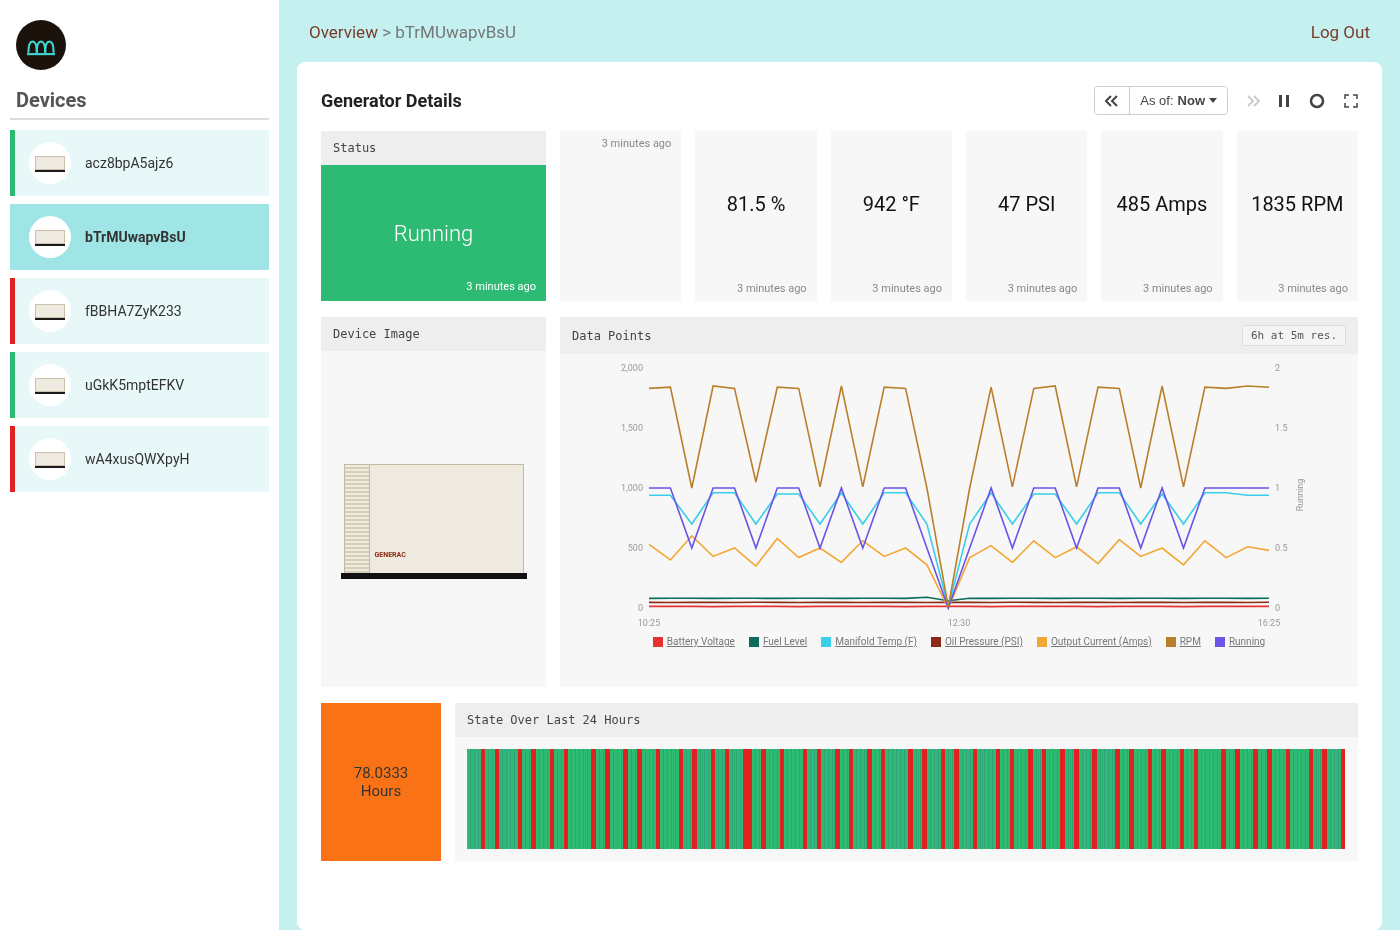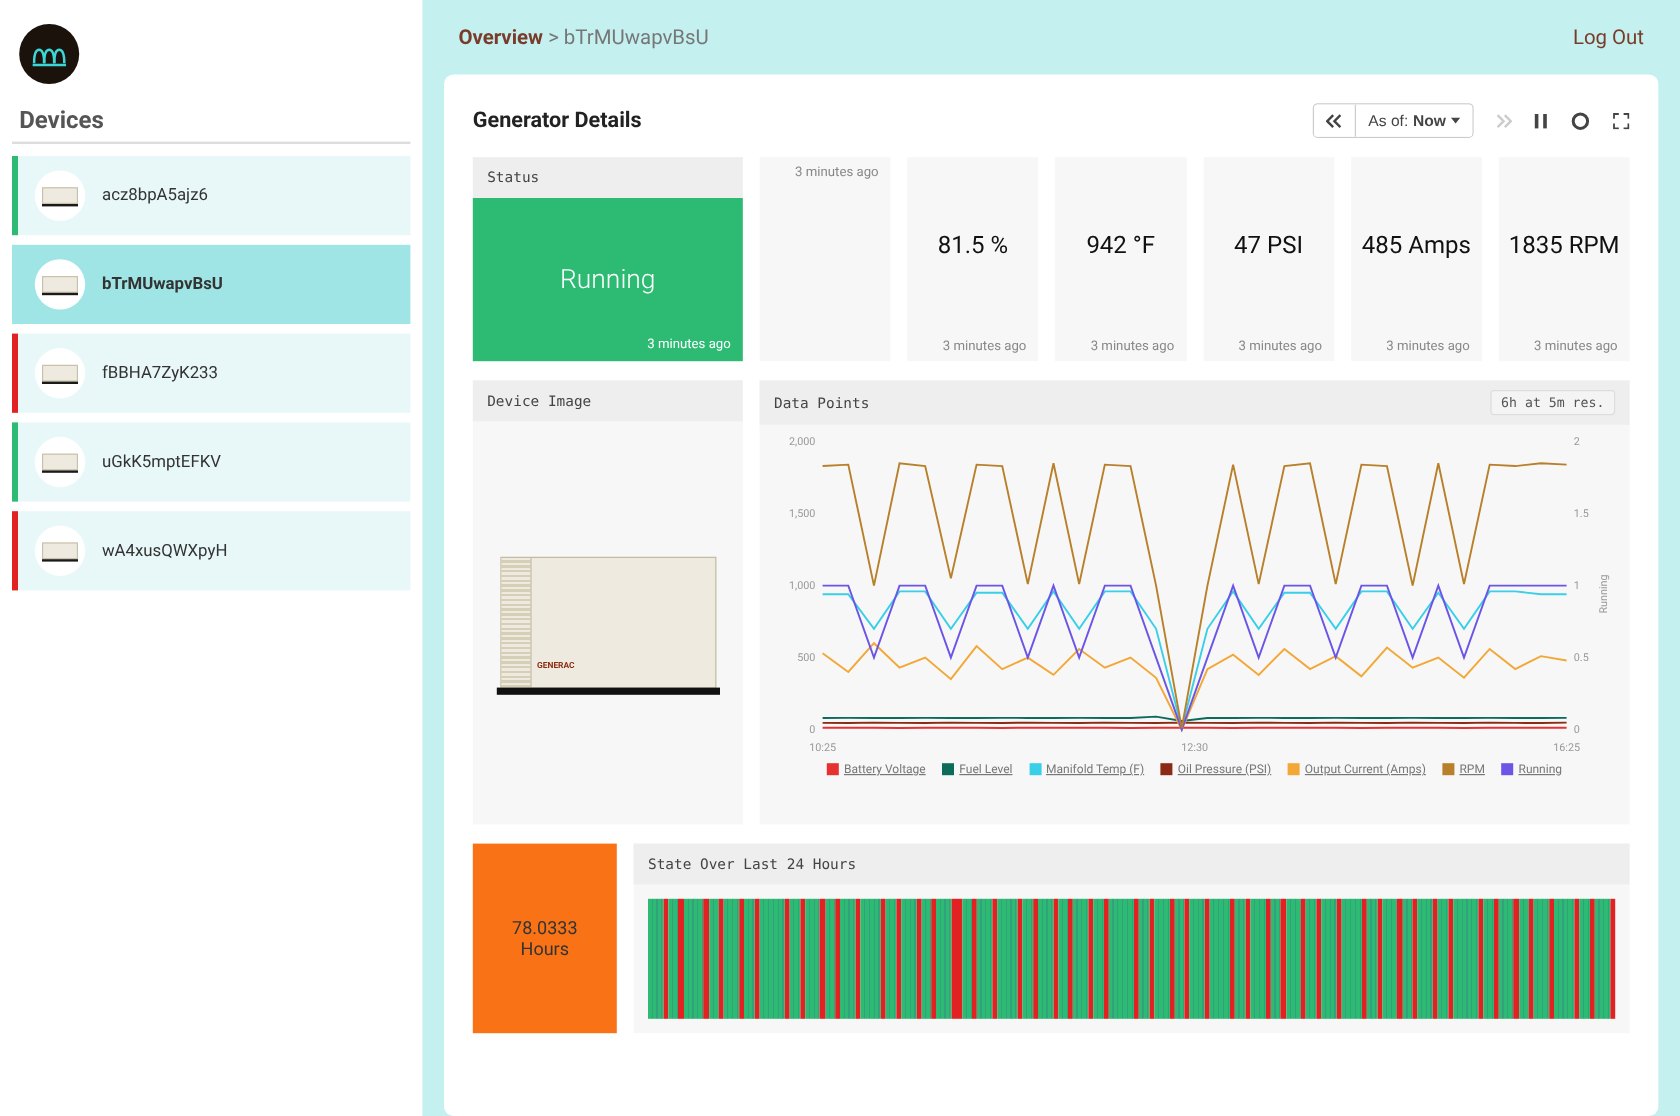--- a/index.html
+++ b/index.html
@@ -8,21 +8,21 @@
     background: #c4f0f0;
     width: 1400px;
     height: 930px;
     overflow: hidden;
     display: flex;
   }
   .mono { font-family: "SF Mono", Menlo, Consolas, monospace; }
 
   
   .sidebar {
-    width: 352px;
+    width: 279px;
     background: #fff;
     padding: 14px 10px 0 10px;
     display: flex;
     flex-direction: column;
   }
   .logo {
     width: 50px; height: 50px;
     border-radius: 50%;
     background: #1a120b;
     margin: 6px 0 18px 6px;
@@ -59,21 +59,21 @@
   }
   .gen-mini::after { content:""; position:absolute; left:-1px; right:-1px; bottom:-3px; height:2px; background:#1a1a1a; }
 
   
   .main { flex: 1; display: flex; flex-direction: column; }
   .topbar {
     display: flex; justify-content: space-between; align-items: center;
     padding: 22px 30px 8px 30px;
     font-size: 17px;
   }
-  .crumb-root { color: #7a3c2a; font-weight: bold; }
+  .crumb-root { color: #7a3c2a; }
   .crumb-sep  { color: #777; }
   .crumb-leaf { color: #777; }
   .logout     { color: #7a3c2a; cursor: pointer; }
 
   .content {
     background: #fff;
     border-radius: 8px;
     margin: 12px 18px 0 18px;
     padding: 24px 24px 0 24px;
     display: flex; flex-direction: column;

